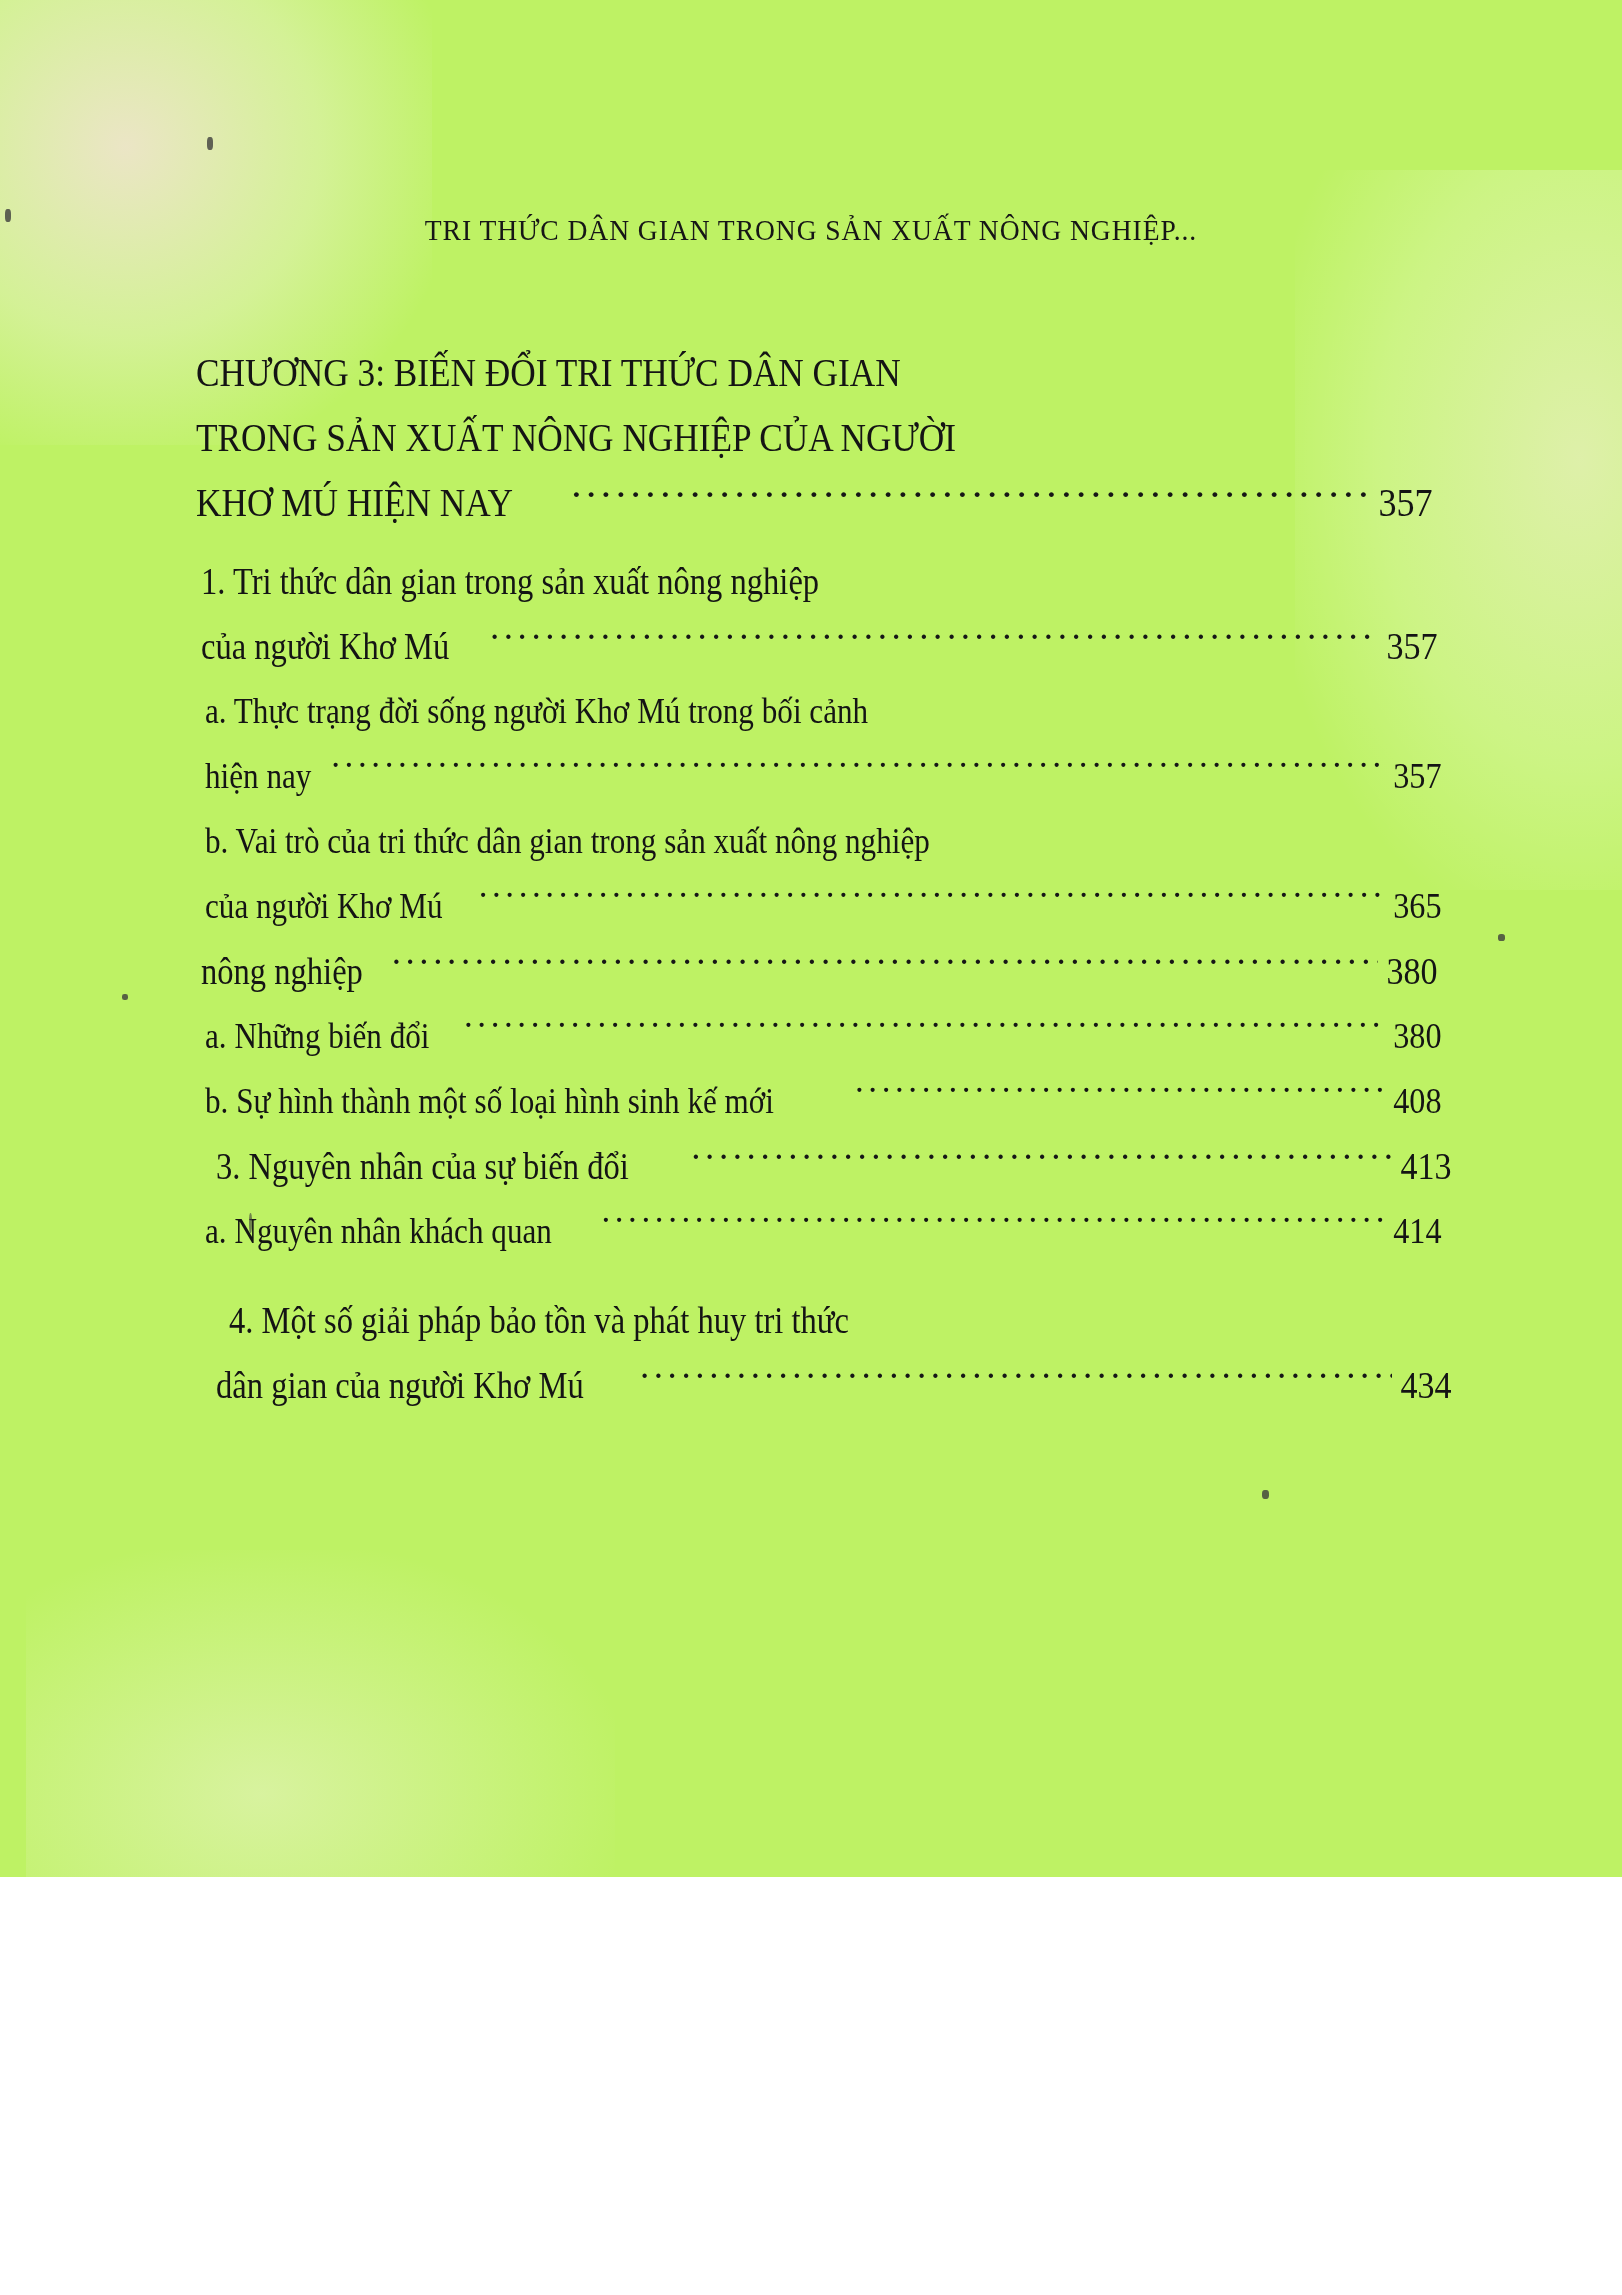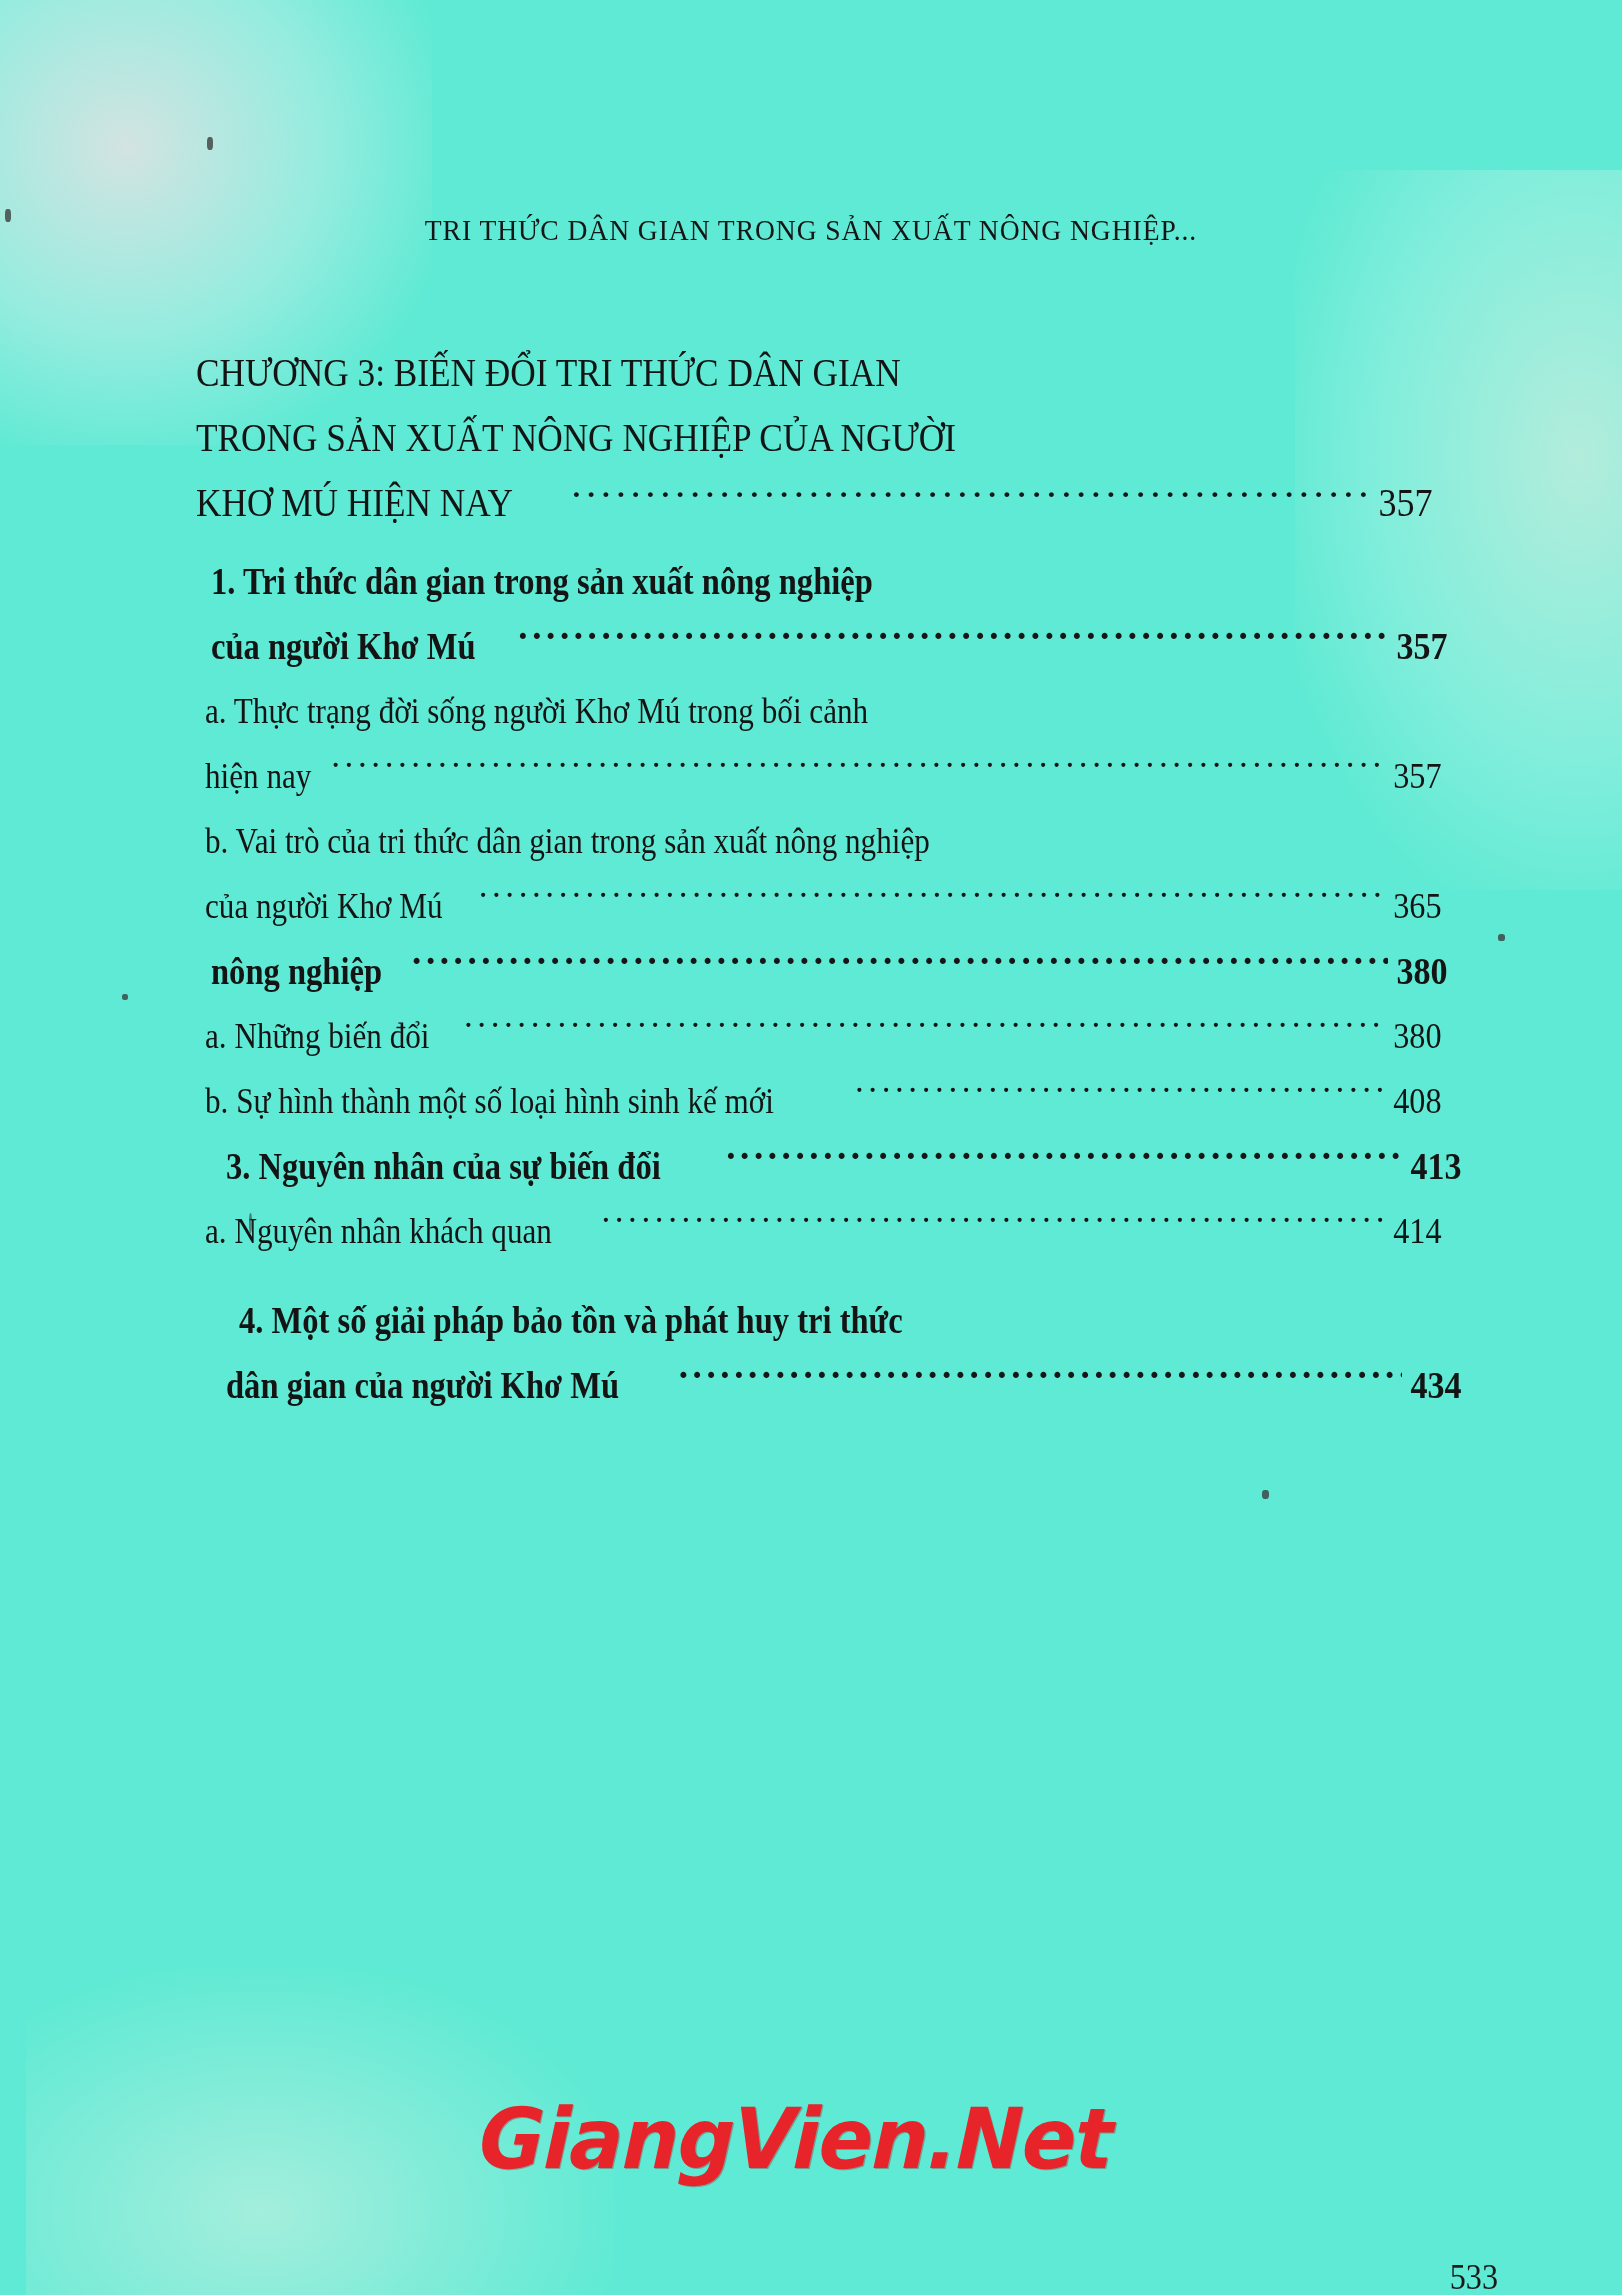--- a/index.html
+++ b/index.html
@@ -3,22 +3,22 @@
 <meta charset="utf-8">
 <style>
   html, body {
     margin: 0;
     padding: 0;
     background: #ffffff;
   }
   #page {
     position: relative;
     width: 1622px;
-    height: 2295px;
-    background: #5eead4;
+    height: 1877px;
+    background: #bef264;
     overflow: hidden;
     font-family: "Liberation Serif", "DejaVu Serif", serif;
     color: #111111;
   }
   
   #scan-tint-a {
     position: absolute;
     left: -39px; top: -52px;
     width: 471px; height: 497px;
     background: radial-gradient(ellipse at 35% 40%, rgba(250,225,230,0.75) 0%, rgba(252,240,243,0.35) 45%, rgba(255,255,255,0) 78%);
@@ -104,22 +104,21 @@
     font-weight: 400;
   }
   .chapter .txt { transform: scaleX(0.86); }
   .chapter .pageno { transform: scaleX(0.88); }
   .chapter .leader::before { letter-spacing: 4.6px; }
 
   
   .lvl1 {
     font-size: 37px;
     line-height: 65px;
-    font-weight: 700;
-    margin-left: 10px;
+    font-weight: 400;
   }
   .lvl1 .txt { transform: scaleX(0.88); }
 
   
   .lvl2 {
     font-size: 35px;
     line-height: 65px;
     font-weight: 400;
   }
   .lvl2 .txt { transform: scaleX(0.89); }

